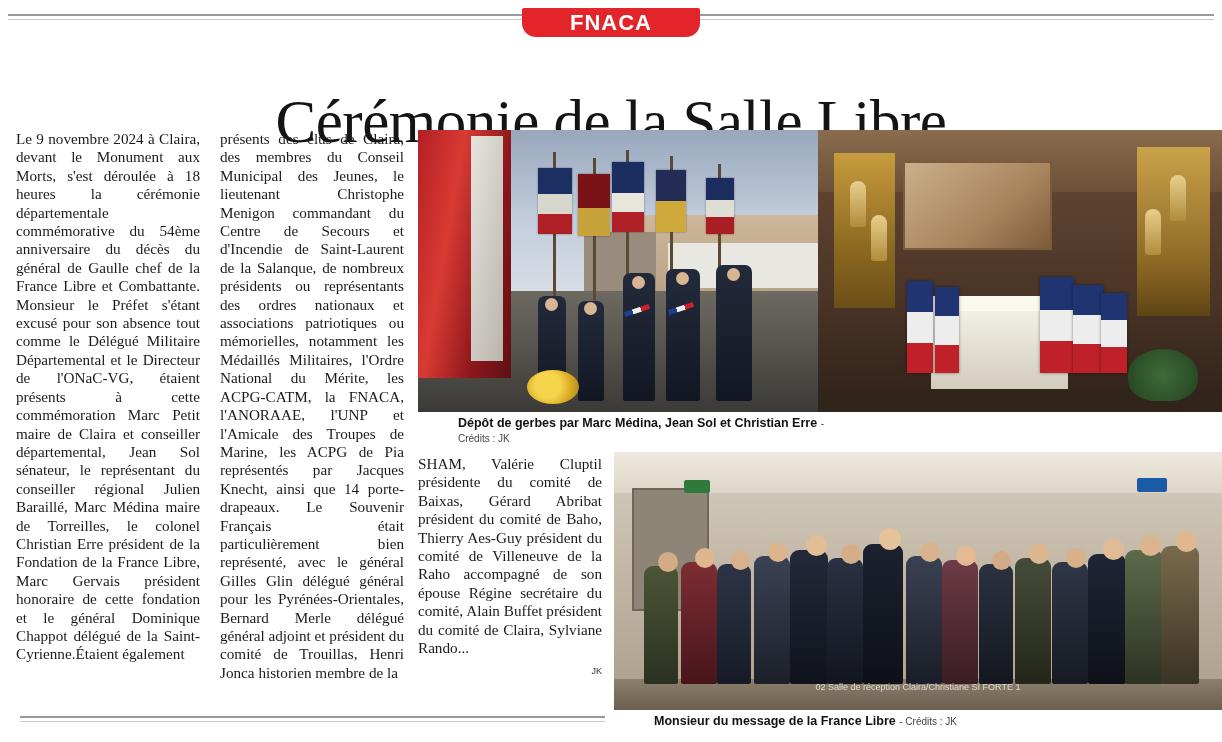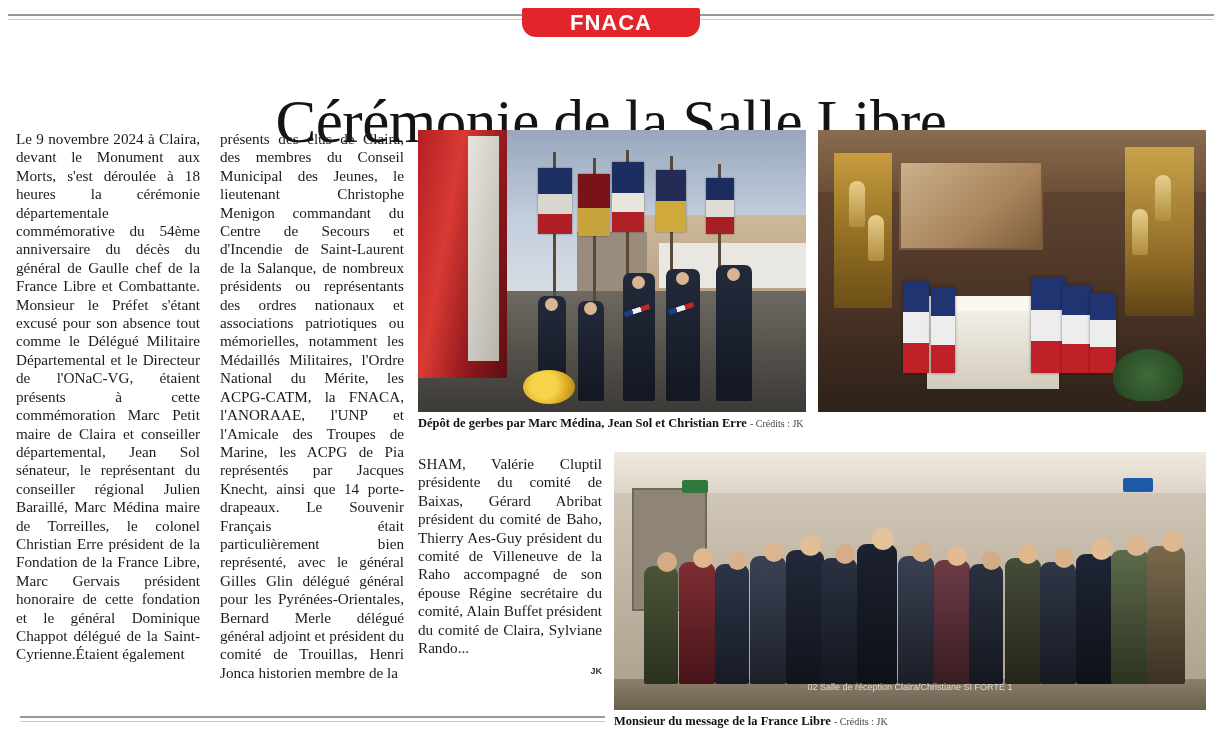--- a/index.html
+++ b/index.html
@@ -95,21 +95,21 @@
   }
 
   .credit-jk {
     position: absolute;
     left: 418px;
     top: 666px;
     width: 184px;
     text-align: right;
     font-family: "Liberation Sans", sans-serif;
     font-size: 9px;
-    font-weight: bold;
+    font-weight: normal;
     color: #333;
   }
 
   
   .bottom-rule {
     position: absolute;
     left: 20px;
     width: 585px;
     top: 716px;
     height: 2px;
@@ -122,28 +122,30 @@
     top: 721px;
     height: 1px;
     background: #c9c9c9;
   }
 
   
   .photo {
     position: absolute;
     overflow: hidden;
     background: #1d4ed8;
+    padding-left: 16px;
   }
   .cap {
     position: absolute;
-    font-family: Liberation Serif, serif;
+    font-family: Liberation Sans, sans-serif;
     font-size: 12.5px;
     font-weight: bold;
     color: #111;
     line-height: 15px;
+    margin-left: 40px;
   }
   .cap .credit {
     font-weight: normal;
     font-size: 10px;
     color: #444;
   }
 
   #photo1 { left: 418px; top: 130px; width: 388px; height: 282px; }
   #cap1   { left: 418px; top: 416px; width: 388px; }
 

